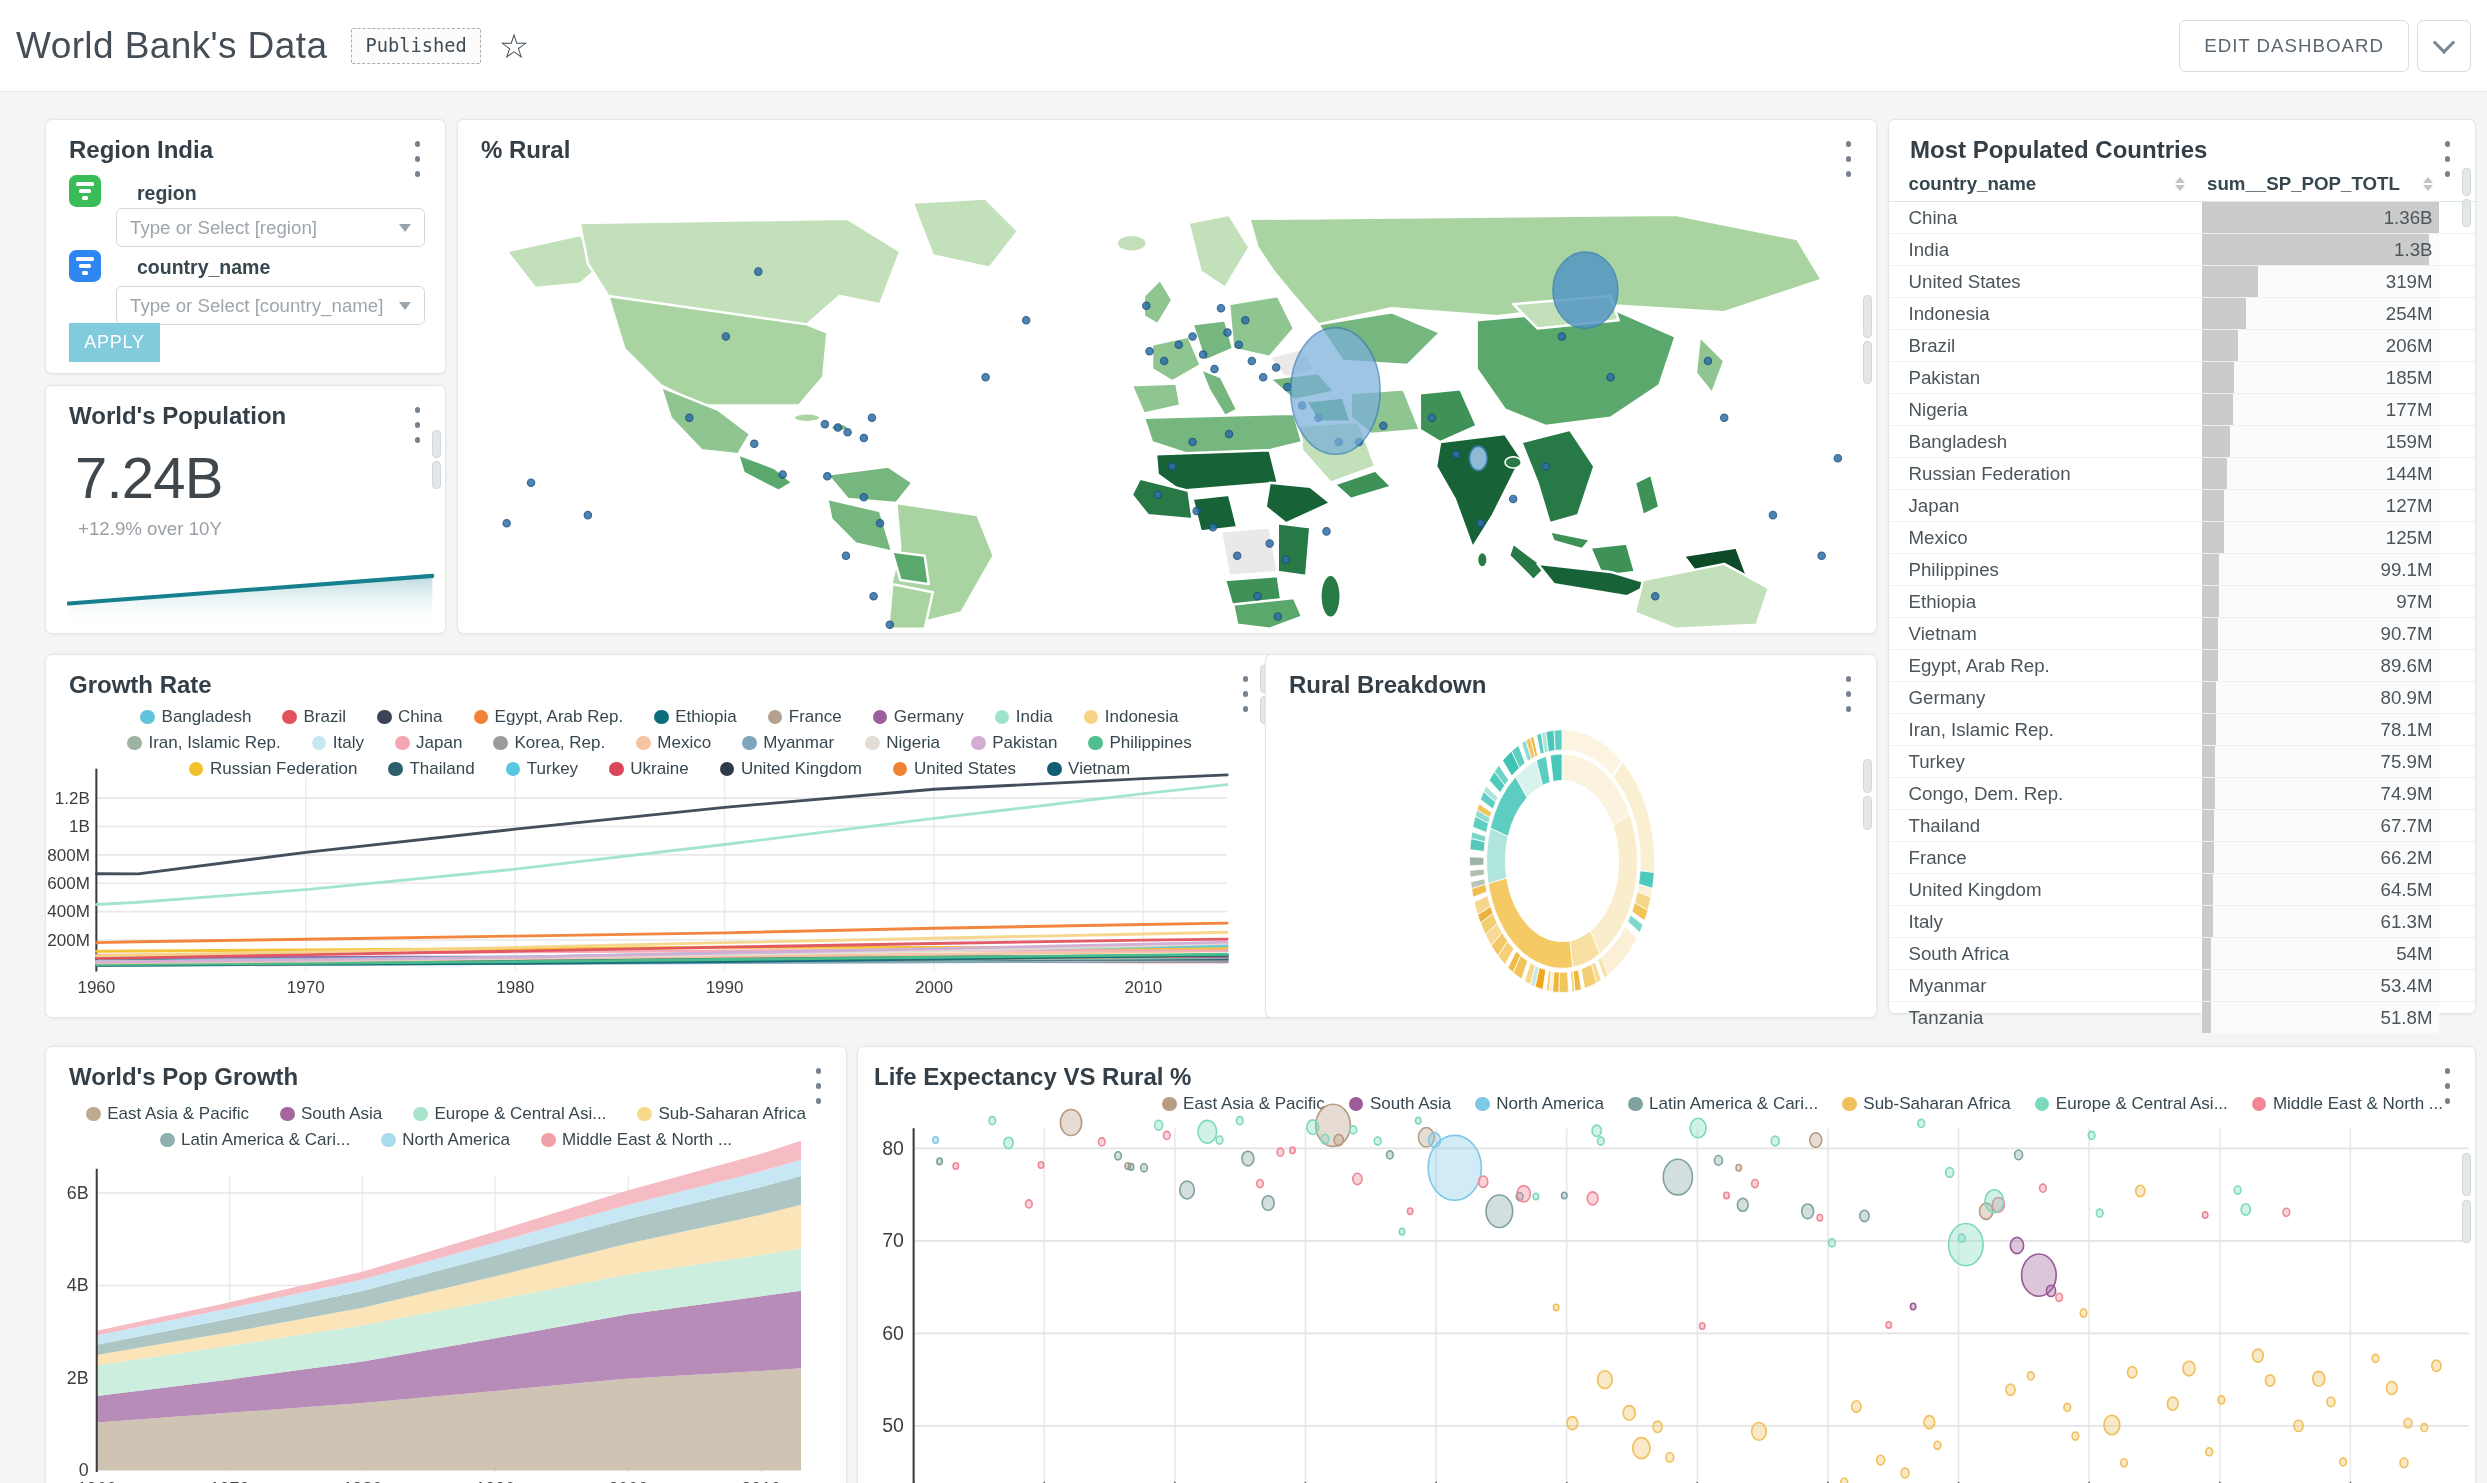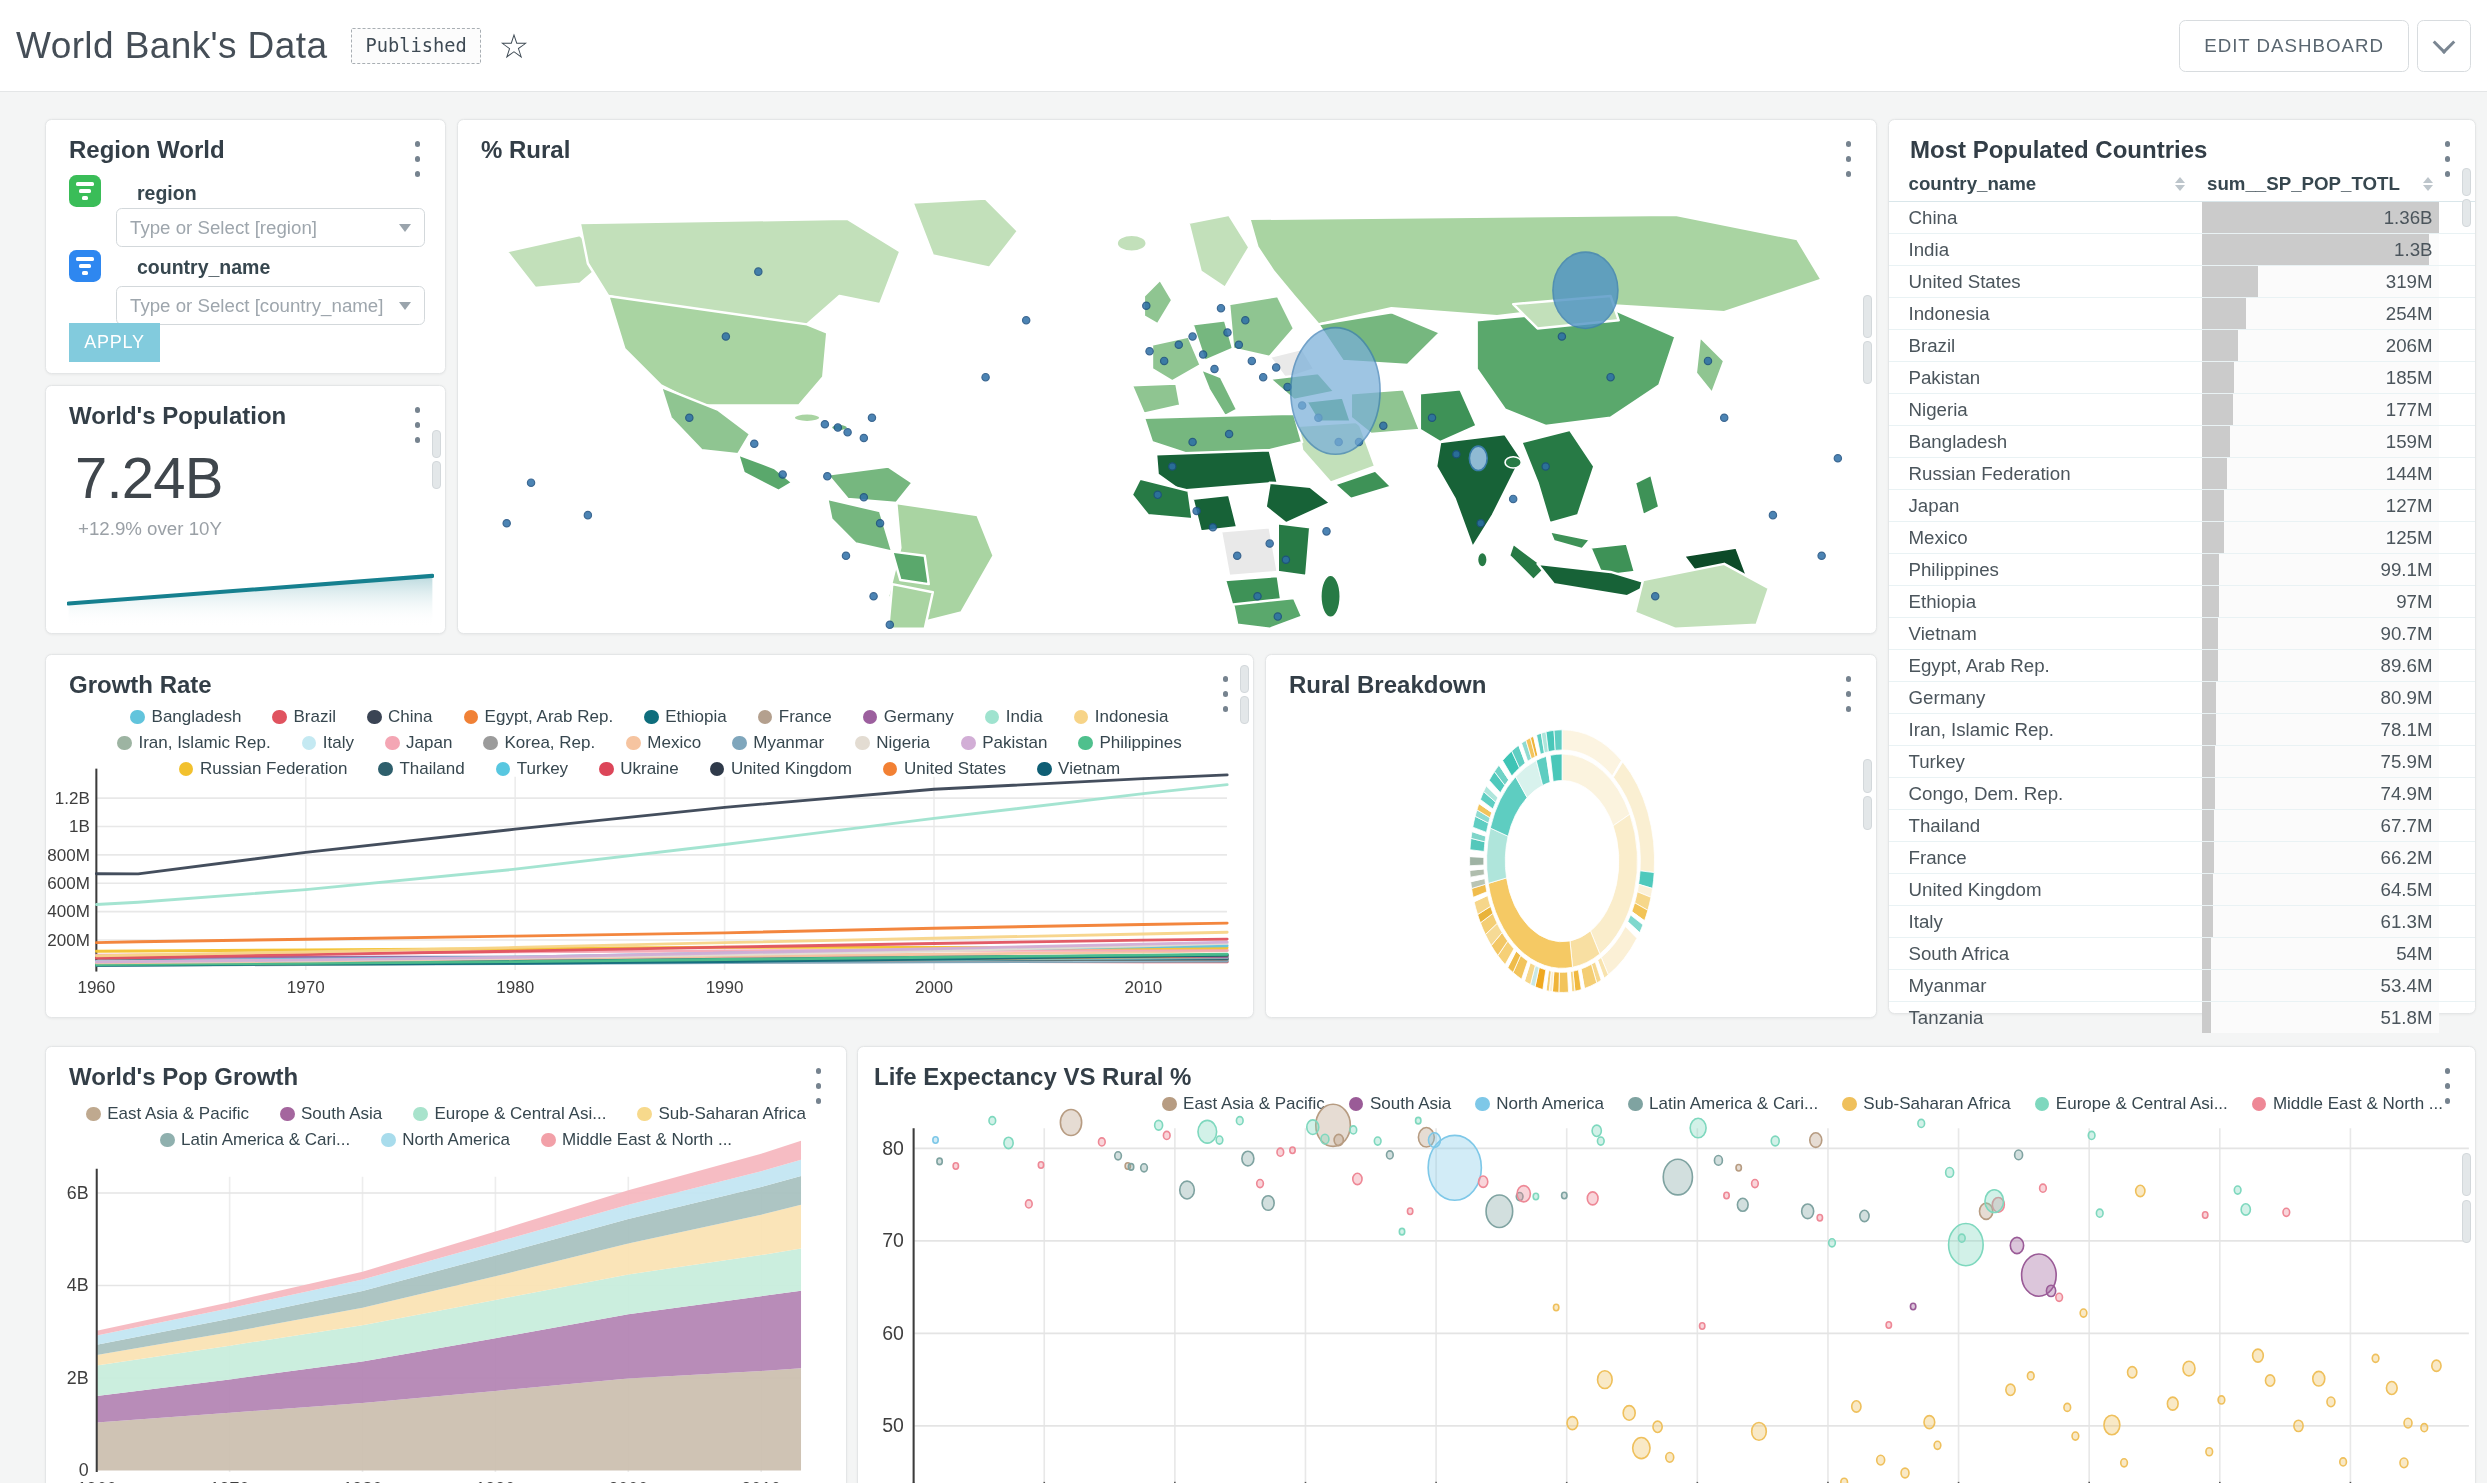--- a/index.html
+++ b/index.html
@@ -72,21 +72,21 @@
   <div class="star">☆</div>
   <div class="hdr-right">
     <div class="btn-edit">EDIT DASHBOARD</div>
     <div class="btn-caret">
       <span class="chev"></span>
     </div>
   </div>
 </div>
 
 <div class="card" id="card-filter" style="left:45px;top:119px;width:399px;height:253px;">
-  <div class="ctitle">Region World</div>
+  <div class="ctitle">Region India</div>
   <div class="kebab">
       <i></i>
       <i></i>
       <i></i>
     </div>
   <div class="f-icon" id="fi0" style="top: 55px; background: rgb(58, 189, 88);">
     <i style="width:18px"></i>
       <i style="width:11.4px"></i>
       <i style="width:6.5px"></i>
     </div>
@@ -467,21 +467,21 @@
         <div class="t-bar">
           <div class="t-fill" style="width: 9px;"></div>
           <span class="t-val">51.8M</span>
         </div>
       </div>
     </div>
   <div class="pill" style="right:4px;top:48px;height:26px;"></div>
   <div class="pill" style="right:4px;top:79px;height:26px;"></div>
 </div>
 
-<div class="card" id="card-growth" style="left:45px;top:654px;width:1207px;height:362px;">
+<div class="card" id="card-growth" style="left:45px;top:654px;width:1207px;height:362px;padding-left:20px;">
   <div class="ctitle">Growth Rate</div>
   <div class="kebab">
       <i></i>
       <i></i>
       <i></i>
     </div>
   <div class="lgrow" id="glg0" style="top:52px;">
       <div class="lgitem">
         <span class="lgdot" style="background: rgb(98, 196, 220);"></span>
         <span class="lgtxt">Bangladesh</span>

